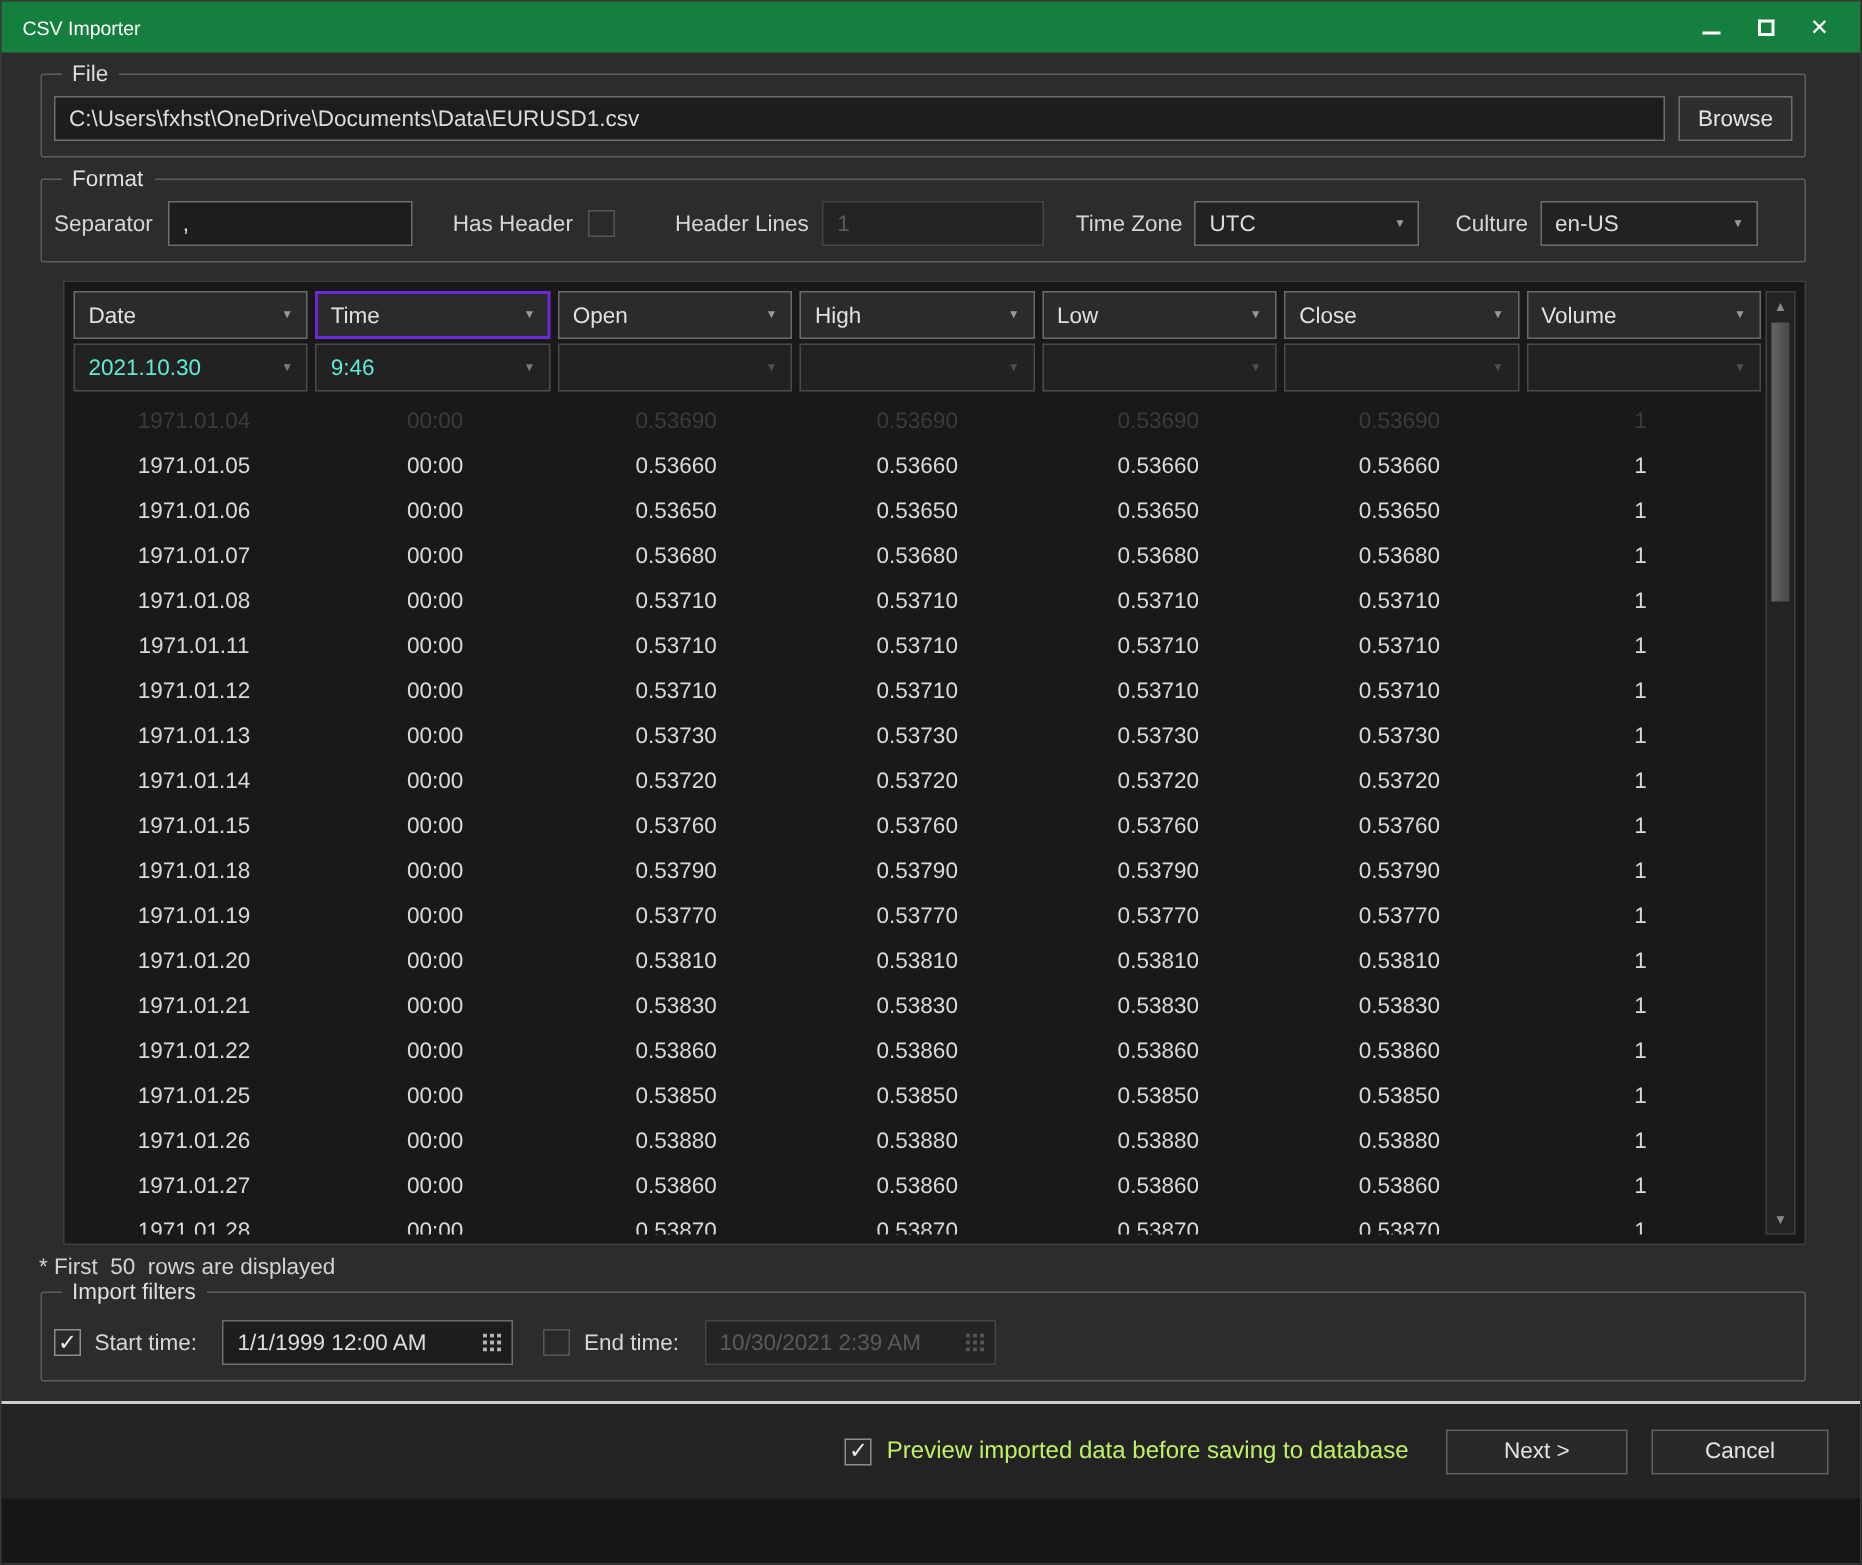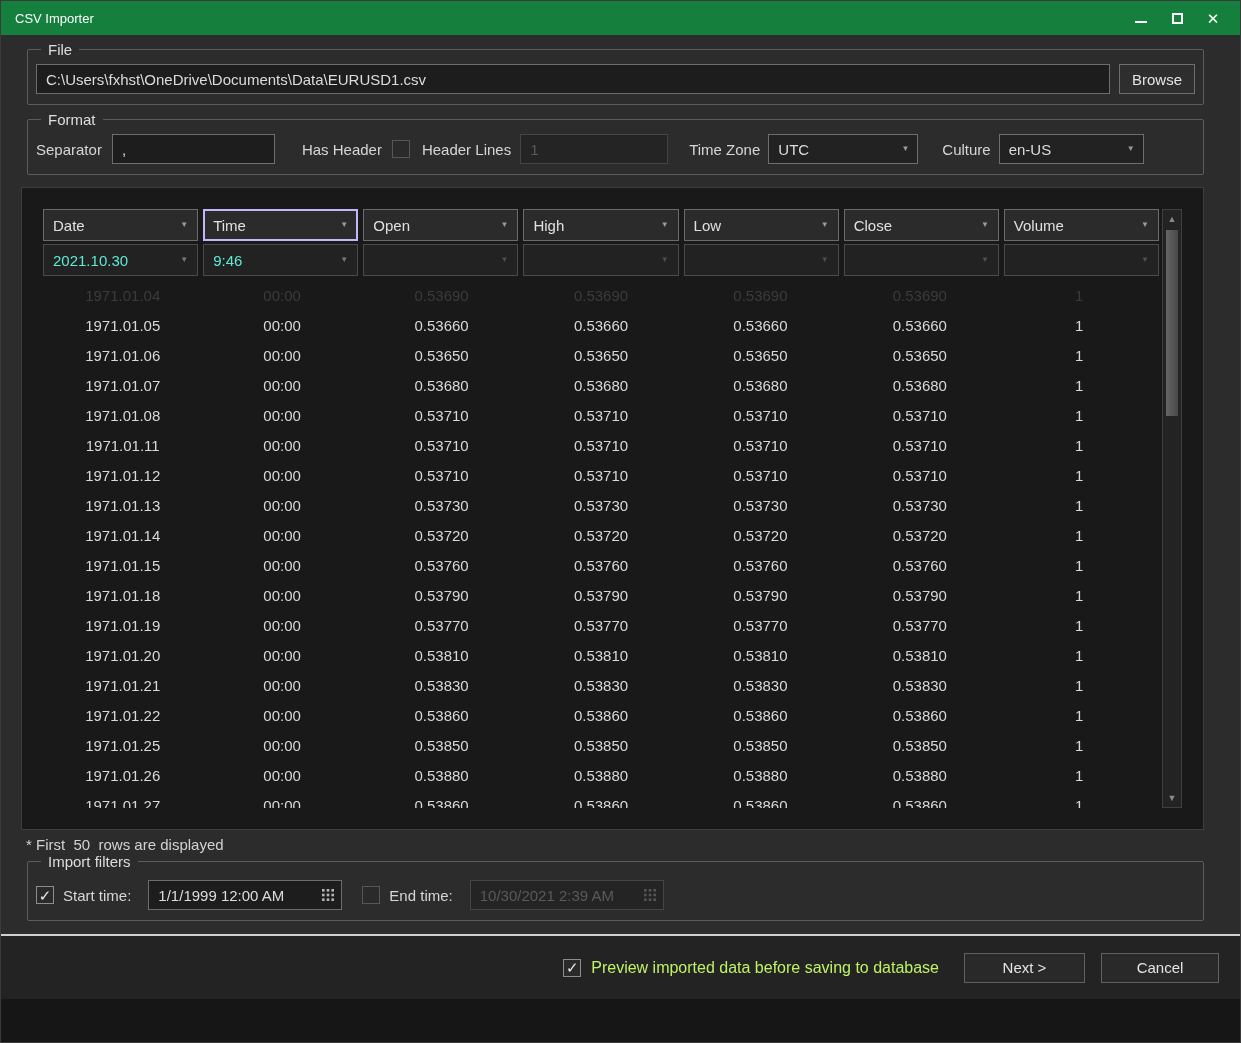--- a/index.html
+++ b/index.html
@@ -38,26 +38,26 @@
   .tz-select { width:150px; margin-left:8px; }
   .cu-select { width:145px; margin-left:8px; }
   .dd-arrow { color:#9a9a9a; font-size:8px; line-height:1; }
 
   
   .checkbox { width:18px; height:18px; border:1px solid #8d8d8d; background:#2a2a2a; display:inline-flex; align-items:center; justify-content:center; flex:0 0 auto; cursor:default; }
   .checkbox.dim { border-color:#565656; }
   .checkbox .check { color:#ededed; font-size:15px; line-height:1; }
 
   
-  .table-wrap { margin:12px 36px 0 20px; border:1px solid #3e3e3e; background:#191919; padding:21px; display:flex; gap:3px; height:643px; flex:0 0 auto; }
+  .table-wrap { margin:12px 36px 0 41px; border:1px solid #3e3e3e; background:#191919; padding:6px; display:flex; gap:3px; height:643px; flex:0 0 auto; }
   .table-main { flex:1; display:flex; flex-direction:column; min-width:0; }
   .hdr-grid { display:grid; grid-template-columns:repeat(7,1fr); gap:5px; flex:0 0 auto; }
   .hdr-cell { height:32px; background:#2b2b2b; border:1px solid #6b6b6b; display:flex; align-items:center; justify-content:space-between; padding:0 9px; margin-bottom:3px; cursor:default; }
   .hdr-cell .cell-label { color:#e0e0e0; font-size:15px; }
-  .hdr-cell.focused { border:2px solid #c4b5fd; padding:0 8px; }
+  .hdr-cell.focused { border:2px solid #6d28d9; padding:0 8px; }
   .map-cell { height:32px; background:#222; border:1px solid #4a4a4a; display:flex; align-items:center; justify-content:space-between; padding:0 9px; margin-bottom:4px; cursor:default; }
   .map-cell .cell-label { color:#5eead4; font-size:15px; }
   .map-cell .dd-arrow { color:#7a7a7a; }
   .map-cell.empty .dd-arrow { color:#4f4f4f; }
   .data-viewport { flex:1; overflow:hidden; background:#191919; }
   .row { display:grid; grid-template-columns:repeat(7,1fr); height:30px; align-items:center; }
   .row .cell { color:#d9d9d9; font-size:15px; text-align:center; white-space:nowrap; }
   .row.dim .cell { color:#3b3b3b; }
 
   
@@ -119,21 +119,21 @@
     <legend>Format</legend>
     <div class="format-row">
       <span class="lbl">Separator</span>
       <div class="tbox sep-input">
         <span>,</span>
       </div>
       <span class="lbl" style="margin-left:27px">Has Header</span>
       <span class="checkbox dim" style="margin-left:10px">
           <span class="check"></span>
         </span>
-      <span class="lbl" style="margin-left:12px">Header Lines</span>
+      <span class="lbl" style="margin-left:40px">Header Lines</span>
       <div class="tbox disabled hl-input">
         <span>1</span>
       </div>
       <span class="lbl" style="margin-left:21px">Time Zone</span>
       <div class="select tz-select">
         <span>UTC</span>
         <span class="dd-arrow">▼</span>
       </div>
       <span class="lbl" style="margin-left:24px">Culture</span>
       <div class="select cu-select">

